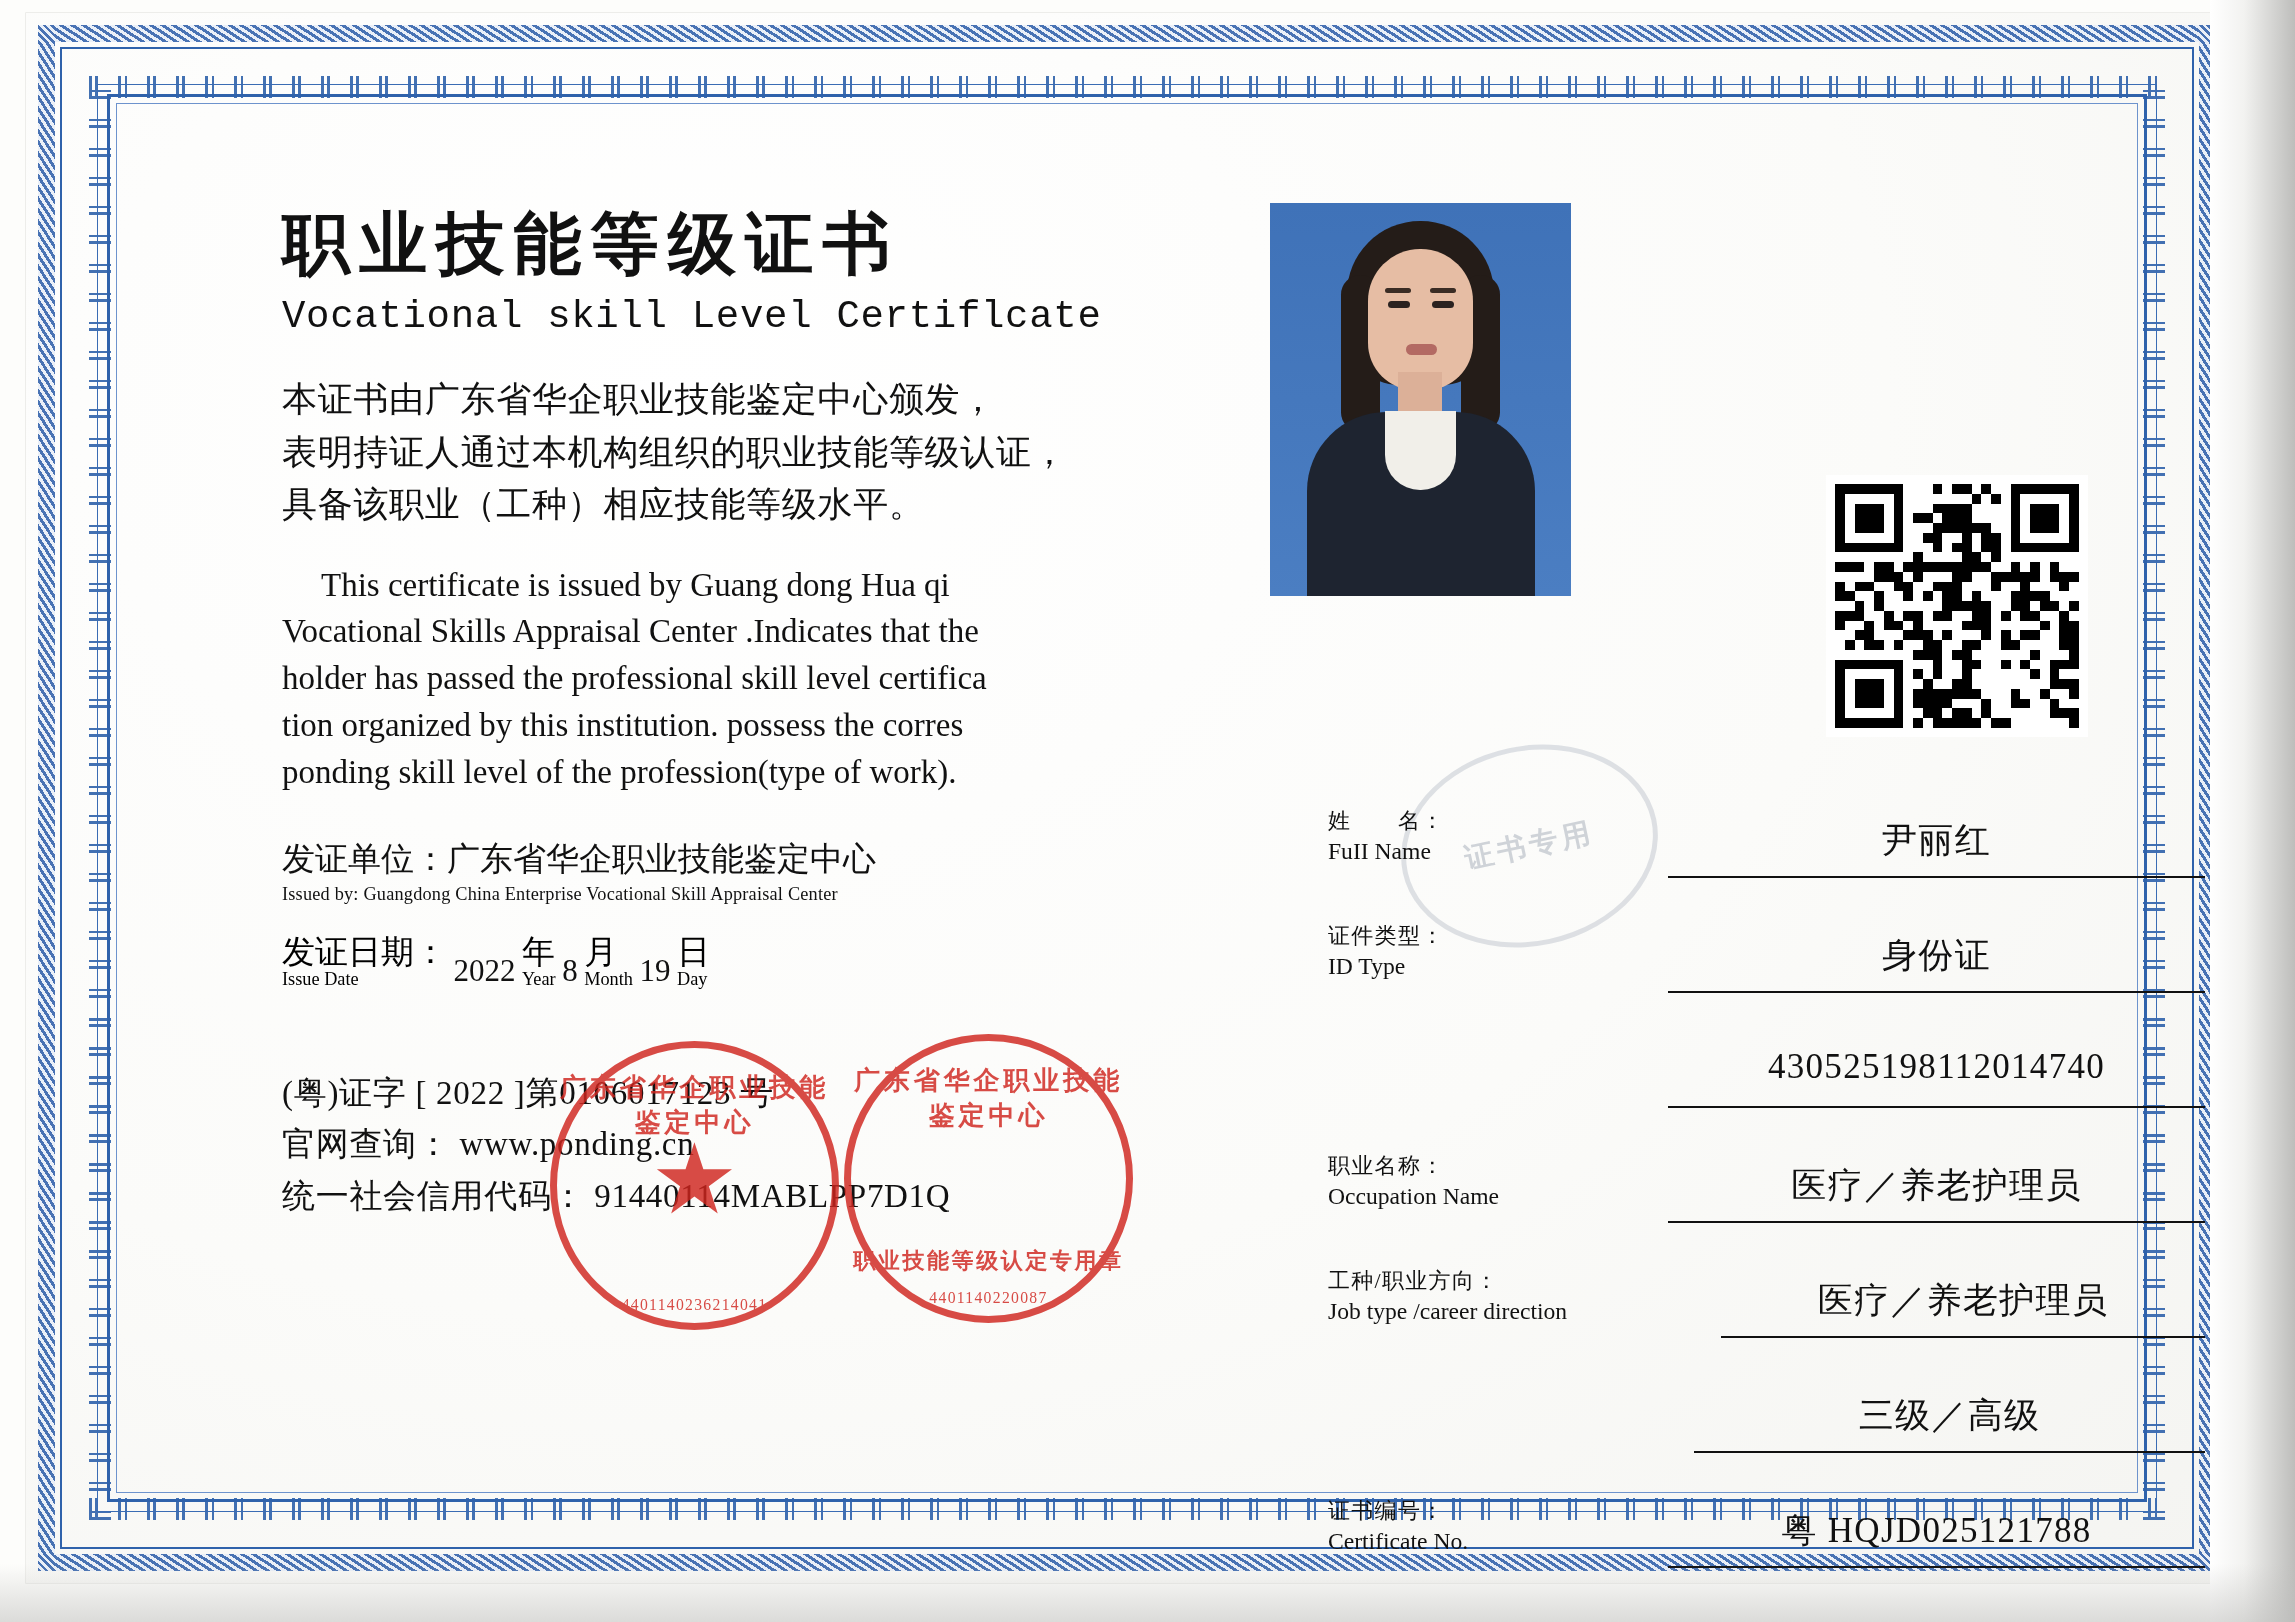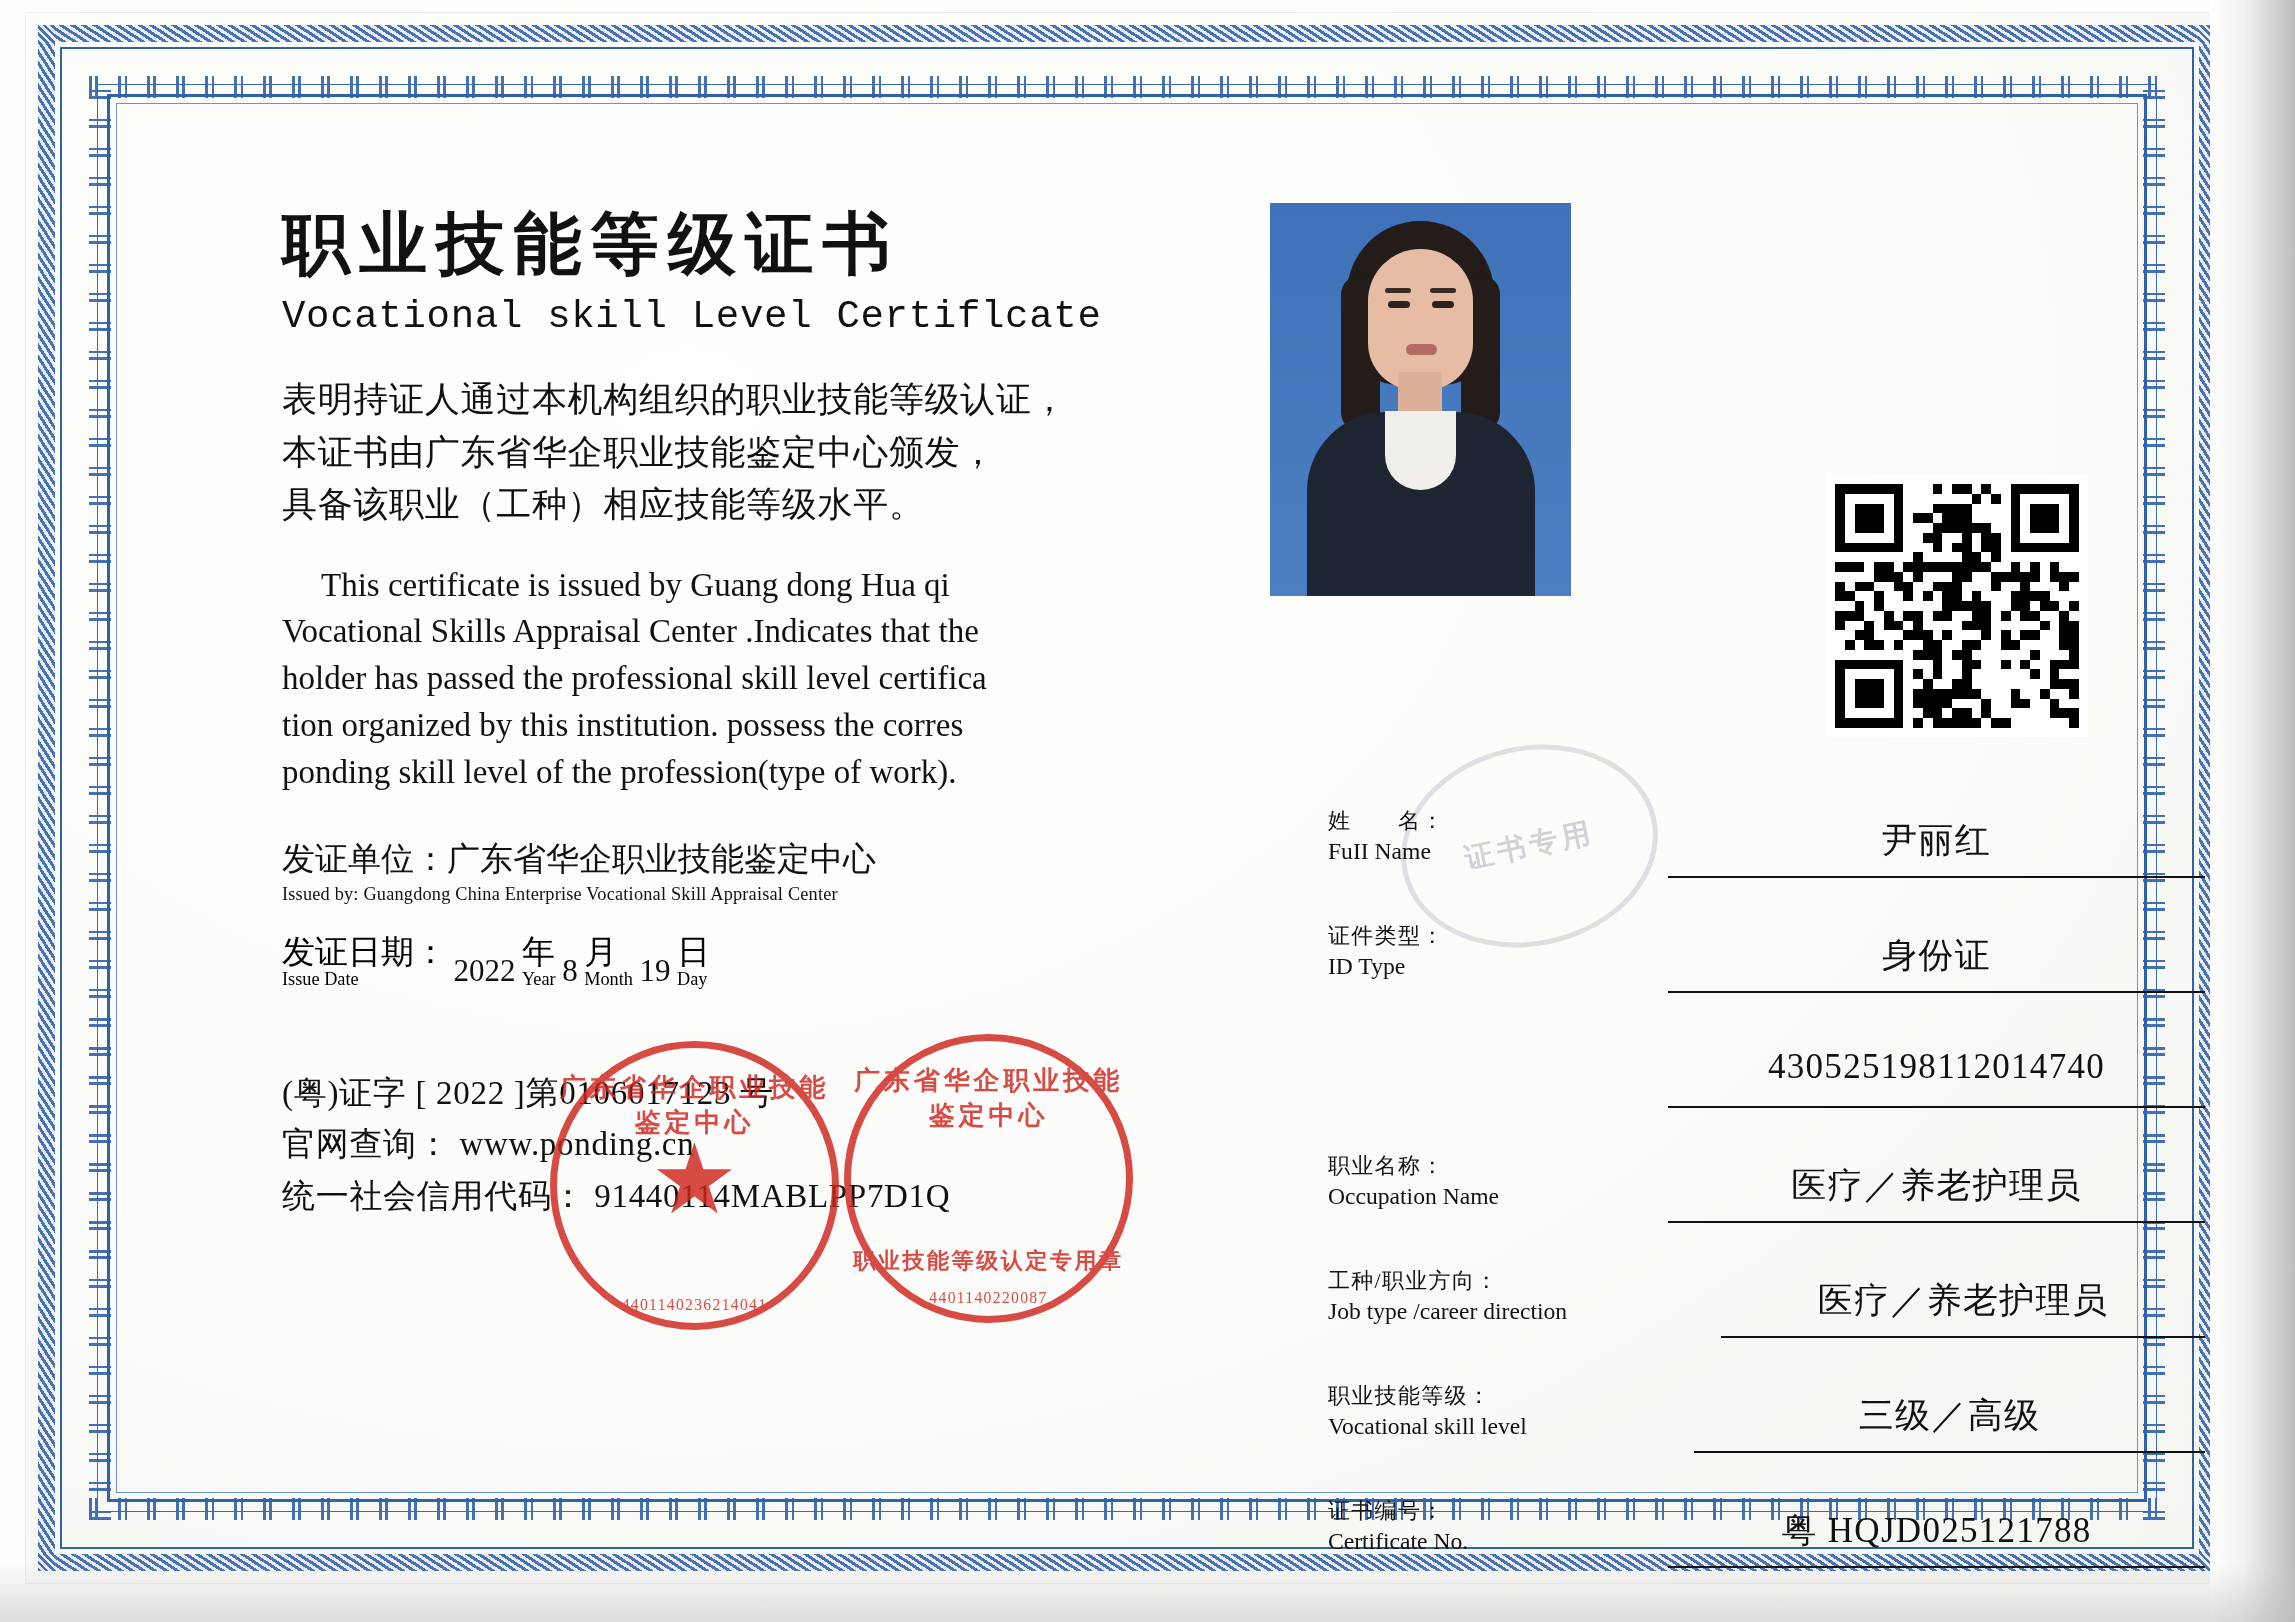--- a/index.html
+++ b/index.html
@@ -150,22 +150,22 @@
     <div id="band-thin"></div>
     <div id="band-thin2"></div>
 
     <div id="content">
 
       <div id="left-col">
         <div class="title-cn">职业技能等级证书</div>
         <div class="title-en">Vocational skill Level  Certiflcate</div>
 
         <div class="para-cn">
+          <div>本证书由广东省华企职业技能鉴定中心颁发，</div>
           <div>表明持证人通过本机构组织的职业技能等级认证，</div>
-          <div>本证书由广东省华企职业技能鉴定中心颁发，</div>
           <div>具备该职业（工种）相应技能等级水平。</div>
         </div>
 
         <div class="para-en">
           <div class="ind">This certificate is issued by Guang dong Hua qi</div>
           <div>Vocational Skills Appraisal Center .Indicates that the</div>
           <div>holder has passed the professional skill level certifica</div>
           <div>tion organized by this institution. possess the corres</div>
           <div>ponding  skill level of the profession(type of  work).</div>
         </div>
@@ -911,24 +911,20 @@
         <div class="frow wide">
           <div class="lab">
             <div class="cn">工种/职业方向：</div>
             <div class="en">Job type /career direction</div>
           </div>
           <div class="val">医疗／养老护理员</div>
           <div class="line"></div>
         </div>
 
         <div class="frow narrow">
-          <div class="lab">
-            <div class="cn">职业技能等级：</div>
-            <div class="en">Vocational skill level</div>
-          </div>
           <div class="val">三级／高级</div>
           <div class="line"></div>
         </div>
 
         <div class="frow">
           <div class="lab">
             <div class="cn">证书编号：</div>
             <div class="en">Certificate No.</div>
           </div>
           <div class="val num-val">粤 HQJD025121788</div>

